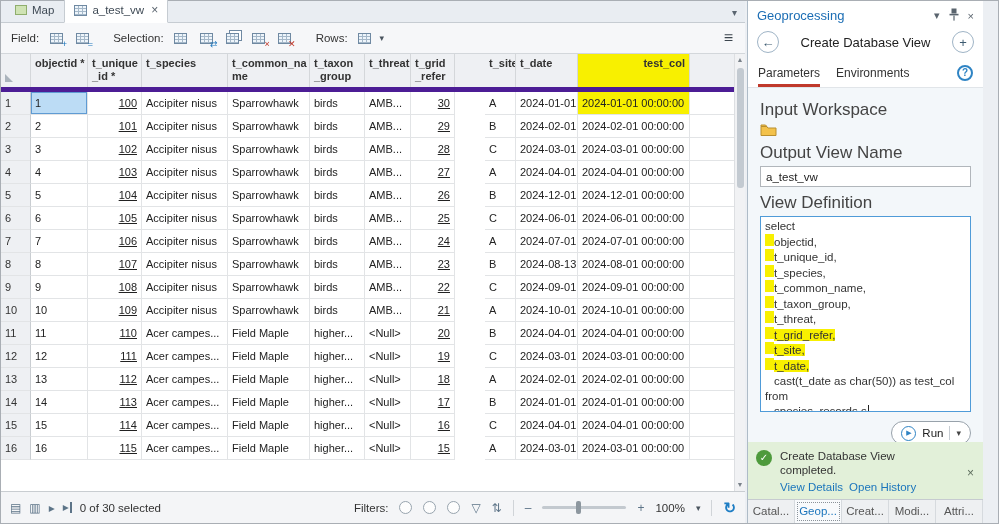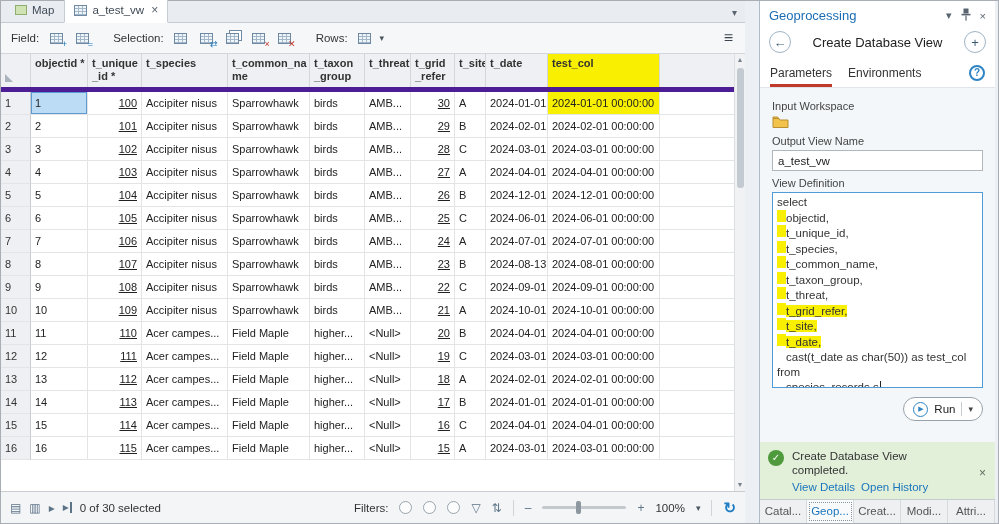--- a/index.html
+++ b/index.html
@@ -27,65 +27,65 @@
   .tbtn .ovl { position:absolute; right:0px; bottom:0px; font-size:9px; line-height:9px; color:#1b75bc; }
   .ovl.red { color:#c0392b; }
   .ico-copy { box-shadow:3px -3px 0 -1px #fff, 3px -3px 0 0 #6f89a2; }
   .tb-gap { width:10px; }
   .caret-sm { font-size:9px; color:#4a555f; }
   .hamburger { margin-left:auto; font-size:16px; color:#3c454e; padding-right:4px; }
 
   .table-wrap { flex:1; position:relative; background:#fff; overflow:hidden; }
   .thead { display:flex; height:38px; background:#eef0f3; border-bottom:5px solid #4c1d95; padding-right:11px; }
   .th { flex:none; border-right:1px solid #d4d7da; padding:3px 4px 0; font-weight:bold; color:#333; line-height:13px; white-space:nowrap; overflow:hidden; }
-  .th.hl { background:#f8f000; }
+  .th.hl { background:#f8f000;text-align:right; }
   .th.fill, .td.fill { flex:1 1 auto; border-right:none; width:auto; }
   .th.corner { position:relative; }
   .th.corner::after { content:""; position:absolute; left:4px; bottom:5px; border-bottom:8px solid #aab3bc; border-right:8px solid transparent; }
   .tbody { position:absolute; top:38px; left:0; right:11px; bottom:0; overflow:hidden; }
   .tr { display:flex; height:23px; }
   .td { flex:none; border-right:1px solid #e2e4e6; border-bottom:1px solid #e2e4e6; padding:0 4px; line-height:22px; white-space:nowrap; overflow:hidden; color:#222; }
   .td.rownum { background:#eef0f3; border-right:1px solid #c9cdd1; color:#333; }
   .td.ra { text-align:right;text-decoration:underline; }
   .td.sel { background:#bcdcf5; box-shadow:inset 0 0 0 1px #5f9bd3; }
   .td.cellhl { background:#f8f000; }
   .c0{width:30px;} .c1{width:57px;} .c2{width:54px;} .c3{width:86px;} .c4{width:82px;} .c5{width:55px;}
-  .c6{width:46px;} .c7{width:44px;} .c8{width:31px;} .c9{width:62px;} .c10{width:112px;}
+  .c6{width:46px;} .c7{width:44px;} .c8{width:31px;margin-left:30px;} .c9{width:62px;} .c10{width:112px;}
 
   .vscroll { position:absolute; top:0; right:0; bottom:0; width:11px; background:#f1f2f4; border-left:1px solid #dddfe2; display:flex; flex-direction:column; align-items:center; }
   .vs-arrow { height:12px; font-size:7px; color:#7a828a; line-height:12px; }
   .vs-thumb { width:7px; height:120px; background:#c3cad1; border-radius:3px; margin-top:2px; }
   .vs-spacer { flex:1; }
 
   .statusbar { height:32px; background:#f4f5f7; border-top:1px solid #c9cdd1; display:flex; align-items:center; gap:8px; padding:0 9px; flex:none; font-size:11.5px; }
   .sb-ico { color:#5d7488; font-size:12px; }
   .sb-ico.withbar { border-right:2px solid #5d7488; padding-right:1px; line-height:11px; }
   .sb-text { color:#333; }
   .sb-right { margin-left:auto; display:flex; align-items:center; gap:11px; }
   .fcirc { width:13px; height:13px; border:1px solid #98a4ae; border-radius:50%; display:inline-block; background:#fdfdfd; }
   .sb-sep { width:1px; height:16px; background:#d0d4d8; }
   .slider-track { width:84px; height:3px; background:#c3c9cf; border-radius:2px; position:relative; display:inline-block; }
   .slider-thumb { position:absolute; left:34px; top:-5px; width:5px; height:13px; background:#8d979f; border-radius:2px; }
   .refresh { color:#1f7ec4; font-size:15px; font-weight:bold; }
 
   
-  #right { position:absolute; left:746px; top:0; width:236px; height:522px; background:#fff; border-left:1px solid #aebbc7; display:flex; flex-direction:column;margin-left:12px; }
+  #right { position:absolute; left:746px; top:0; width:236px; height:522px; background:#fff; border-left:1px solid #aebbc7; display:flex; flex-direction:column; }
   .p-header { display:flex; align-items:center; padding:7px 9px 4px; flex:none; }
   .p-title { color:#1b6db4; font-size:13px; flex:1; }
   .p-hico { color:#5a646e; margin-left:9px; font-size:11px; }
   .tool-header { display:flex; align-items:center; padding:4px 9px 8px; flex:none; }
   .circle-btn { width:22px; height:22px; border:1px solid #9fb4c6; border-radius:50%; display:flex; align-items:center; justify-content:center; color:#3c5a70; font-size:13px; flex:none; }
   .tool-title { flex:1; text-align:center; font-size:13px; color:#222; }
   .p-tabs { display:flex; align-items:center; padding:0 10px; gap:16px; border-bottom:1px solid #e1e5e9; flex:none; }
   .p-tab { padding:5px 0 4px; color:#333; font-size:12px; border-bottom:3px solid transparent; }
   .p-tab.active { border-bottom-color:#c0392b; }
   .help-circle { margin-left:auto; width:16px; height:16px; border:2px solid #2f84c4; border-radius:50%; color:#2f84c4; font-weight:bold; font-size:10px; display:flex; align-items:center; justify-content:center; margin-bottom:3px; }
 
   .form { flex:1; background:#f3f7fa; padding:6px 12px 0; overflow:hidden; }
-  .f-label { color:#444; margin:6px 0 3px; font-size:11px; }
+  .f-label { color:#444; margin:6px 0 3px; font-size:17px; }
   .f-row { display:flex; align-items:center; gap:6px; }
   .f-input { width:100%; flex:1; height:21px; border:1px solid #b1b6bb; background:#fff; padding:0 5px; font:inherit; font-size:11.5px; color:#222; }
   .folder { display:inline-flex; flex:none; }
 
   .editor { border:1px solid #4f9bd8; background:#fff; height:196px; padding:2px 4px; font-size:11.5px; line-height:14.5px; overflow:hidden; }
   .sq-line { white-space:pre; }
   .sq-ind { display:inline-block; width:9px; height:12px; }
   .sq-ind.hl { background:#f8f000; }
   .sq-text.hl { background:#f8f000; }
   .caret { display:inline-block; width:1px; height:11px; background:#222; margin-left:1px; vertical-align:-1px; }

